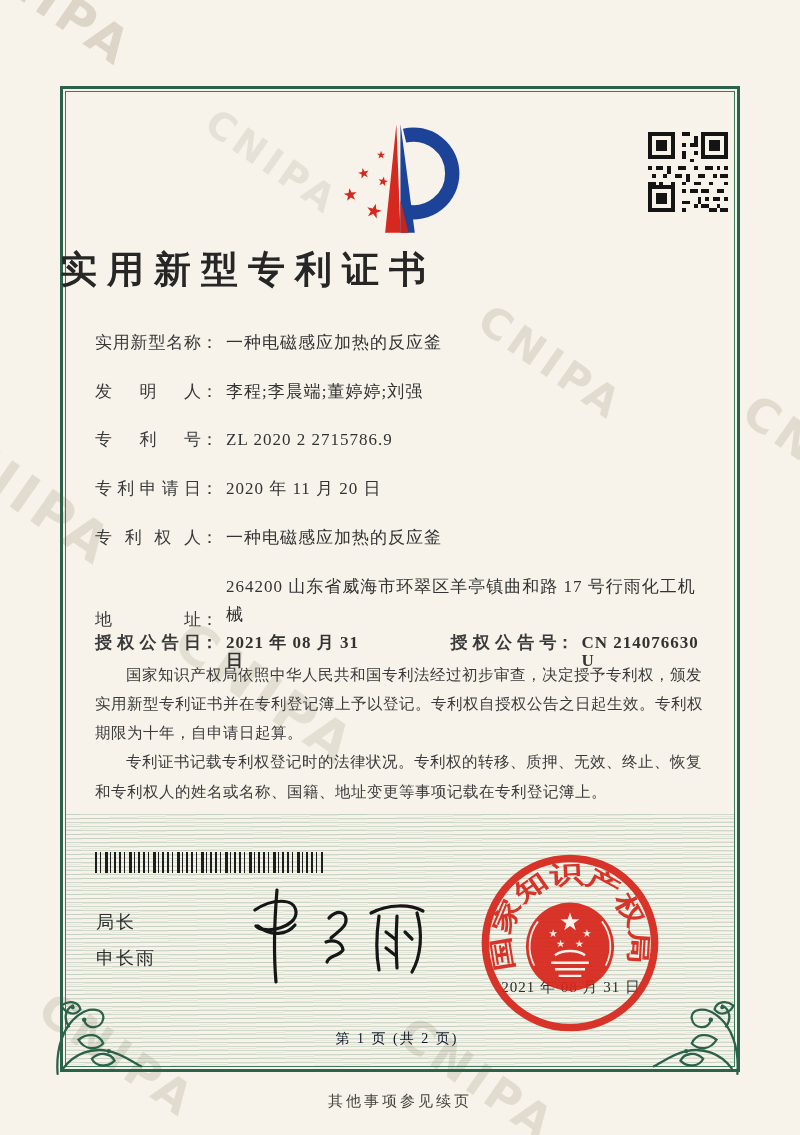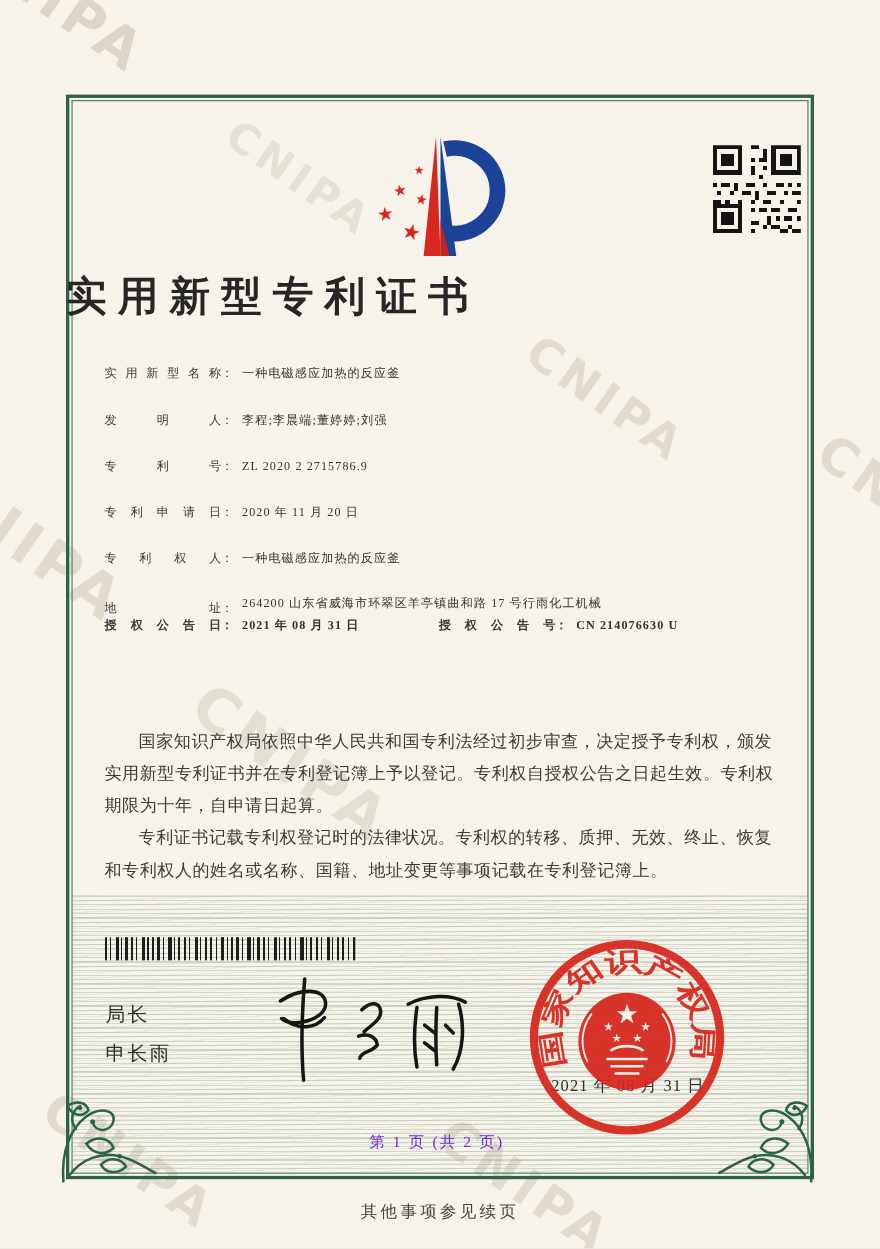--- a/index.html
+++ b/index.html
@@ -22,21 +22,21 @@
   .guilloche{position:absolute;left:3px;right:3px;bottom:3px;height:252px;
      background:repeating-linear-gradient(180deg,rgba(116,152,124,0.30) 0 1px,rgba(116,152,124,0) 1px 4px),
                 repeating-linear-gradient(178deg,rgba(116,152,124,0.12) 0 1px,rgba(116,152,124,0) 1px 5px);}
   
   .cert-no{position:absolute;left:95px;top:136px;font-size:17px;letter-spacing:3px;color:#3f3f3f;z-index:2;}
   .logo{position:absolute;left:333px;top:118px;width:138px;height:118px;z-index:2;}
   .qr{position:absolute;left:648px;top:132px;width:80px;height:80px;z-index:2;}
   .title{position:absolute;left:60px;top:245px;width:674px;text-align:left;font-size:37px;font-weight:700;
          letter-spacing:10px;color:#262626;z-index:2;}
   
-  .fields{position:absolute;left:95px;top:334px;width:616px;font-size:11px;z-index:2;}
+  .fields{position:absolute;left:95px;top:334px;width:616px;font-size:17px;z-index:2;}
   .field-row{display:flex;align-items:flex-start;margin-bottom:30px;line-height:1.1;}
   .field-row.last{margin-bottom:0;font-weight:bold;}
   .flabel{width:106px;flex:0 0 106px;text-align:justify;text-align-last:justify;color:#3a3a3a;}
   .fcolon{flex:0 0 auto;margin-right:8px;color:#3a3a3a;}
   .fvalue{color:#333;letter-spacing:1px;}
   .addr .fvalue{max-width:486px;line-height:1.65;margin-top:-4px;}
   .pair2{display:flex;margin-left:72px;}
   
   .body-text{position:absolute;left:95px;top:660px;width:612px;font-size:15.5px;line-height:1.88;
              color:#3b3b3b;z-index:2;letter-spacing:0.5px;font-family:Liberation Serif, serif;}
@@ -50,21 +50,21 @@
   
   .director-label{position:absolute;left:96px;top:910px;font-size:18px;letter-spacing:2px;color:#2f2f2f;z-index:2;}
   .director-name{position:absolute;left:96px;top:946px;font-size:18px;letter-spacing:2px;color:#2f2f2f;z-index:2;}
   .signature{position:absolute;left:225px;top:882px;width:210px;height:105px;z-index:2;}
   
   .seal{position:absolute;left:476px;top:849px;width:188px;height:188px;z-index:4;opacity:0.93;}
   .seal-date{position:absolute;left:483px;top:978px;width:176px;text-align:center;font-size:15px;
              color:#2e2e2e;letter-spacing:1px;z-index:3;}
   
   .page-info{position:absolute;left:60px;top:1030px;width:674px;text-align:center;font-size:14px;
-             color:#6d28d9;letter-spacing:2px;z-index:2;}
+             color:#0f172a;letter-spacing:2px;z-index:2;}
   .continuation{position:absolute;left:0;top:1092px;width:800px;text-align:center;font-size:15px;
              color:#45453e;letter-spacing:3px;z-index:2;}
   .ornament{position:absolute;width:95px;height:86px;z-index:2;}
   .orn-bl{left:50px;top:992px;}
   .orn-br{left:650px;top:992px;transform:scaleX(-1);}
 </style>
 </head>
 <body>
 
 <div class="page">

